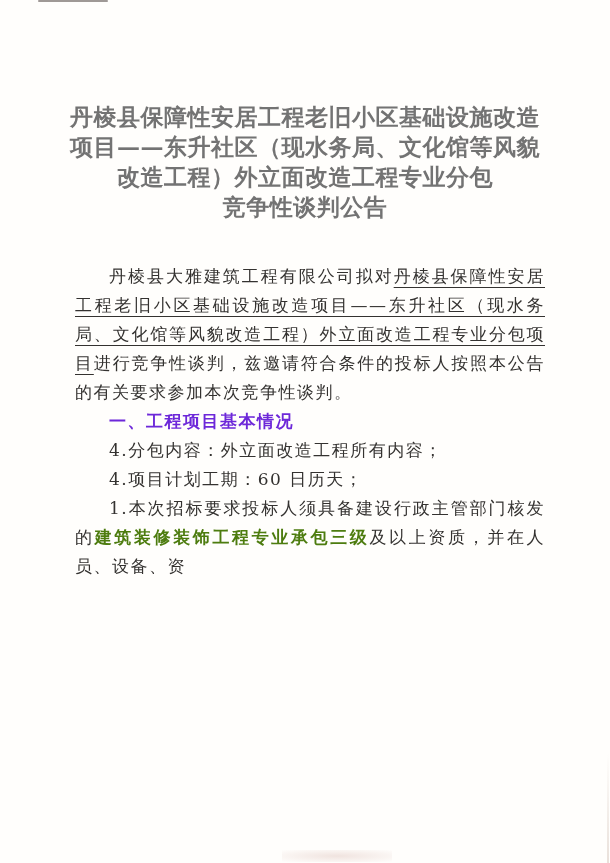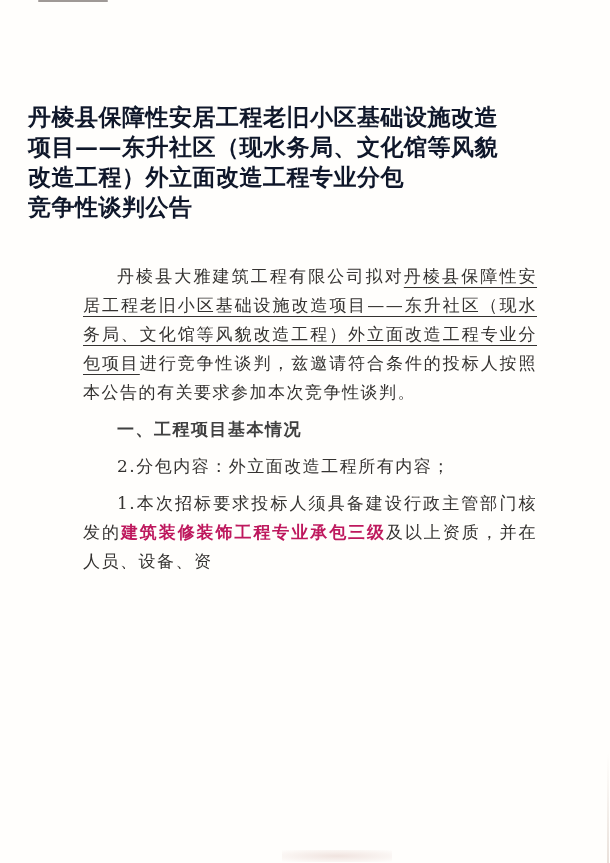--- a/index.html
+++ b/index.html
@@ -13,51 +13,52 @@
     height: 863px;
     margin: 0;
     background: #fffefc;
     color: #2e2c2a;
     font-family: "DejaVu Serif", "Liberation Serif", serif;
     overflow: hidden;
     box-sizing: border-box;
   }
   .doc-title {
     margin: 102px 28px 0 28px;
+    text-align: center;
     font-size: 23px;
     line-height: 30px;
     font-weight: 700;
     letter-spacing: 0.5px;
-    color: #0f172a;
+    color: #737373;
   }
   .doc-title .title-line { display: block; }
 
   .body-text {
     margin: 40px 65px 0 75px;
     font-size: 17px;
     line-height: 29px;
     letter-spacing: 1.5px;
     text-align: justify;
     color: #343230;
   }
   .para {
-    margin: 8px;
+    margin: 0;
     text-indent: 2em;
   }
   .para.heading {
     font-weight: 700;
-    color: #404040;
+    color: #6d28d9;
   }
   .seg-plain { font-weight: inherit; }
   .seg-underline {
     text-decoration: underline;
     text-underline-offset: 5px;
     text-decoration-thickness: 1px;
   }
-  .seg-bold { font-weight: 700; color: #be185d; }
+  .seg-bold { font-weight: 700; color: #4d7c0f; }
 
   
   .artifact { position: absolute; pointer-events: none; }
   .top-edge-line {
     left: 38px; top: 0;
     width: 70px; height: 2px;
     background: rgba(80, 70, 65, 0.55);
     border-radius: 1px;
   }
   .bottom-smudge {
@@ -84,21 +85,22 @@
     <span class="title-line">改造工程）外立面改造工程专业分包</span>
     <span class="title-line">竞争性谈判公告</span>
   </h1>
 
   <div class="body-text" style="color: rgb(52, 50, 48);">
 
     <p class="para"><span class="seg-plain">丹棱县大雅建筑工程有限公司拟对</span><span class="seg-underline">丹棱县保障性安居工程老旧小区基础设施改造项目——东升社区（现水务局、文化馆等风貌改造工程）外立面改造工程专业分包项目</span><span class="seg-plain">进行竞争性谈判，兹邀请符合条件的投标人按照本公告的有关要求参加本次竞争性谈判。</span></p>
 
     <p class="para heading">一、工程项目基本情况</p>
 
-    <p class="para">2.分包内容：外立面改造工程所有内容；</p>
+    <p class="para">4.分包内容：外立面改造工程所有内容；</p>
+    <p class="para">4.项目计划工期：60 日历天；</p>
 
 
     <p class="para"><span class="seg-plain">1.本次招标要求投标人须具备建设行政主管部门核发的</span><span class="seg-bold">建筑装修装饰工程专业承包三级</span><span class="seg-plain">及以上资质，并在人员、设备、资</span></p>
 
   </div>
 
   <div class="artifact bottom-smudge"></div>
   <div class="artifact right-edge-line"></div>
 
 </div>

